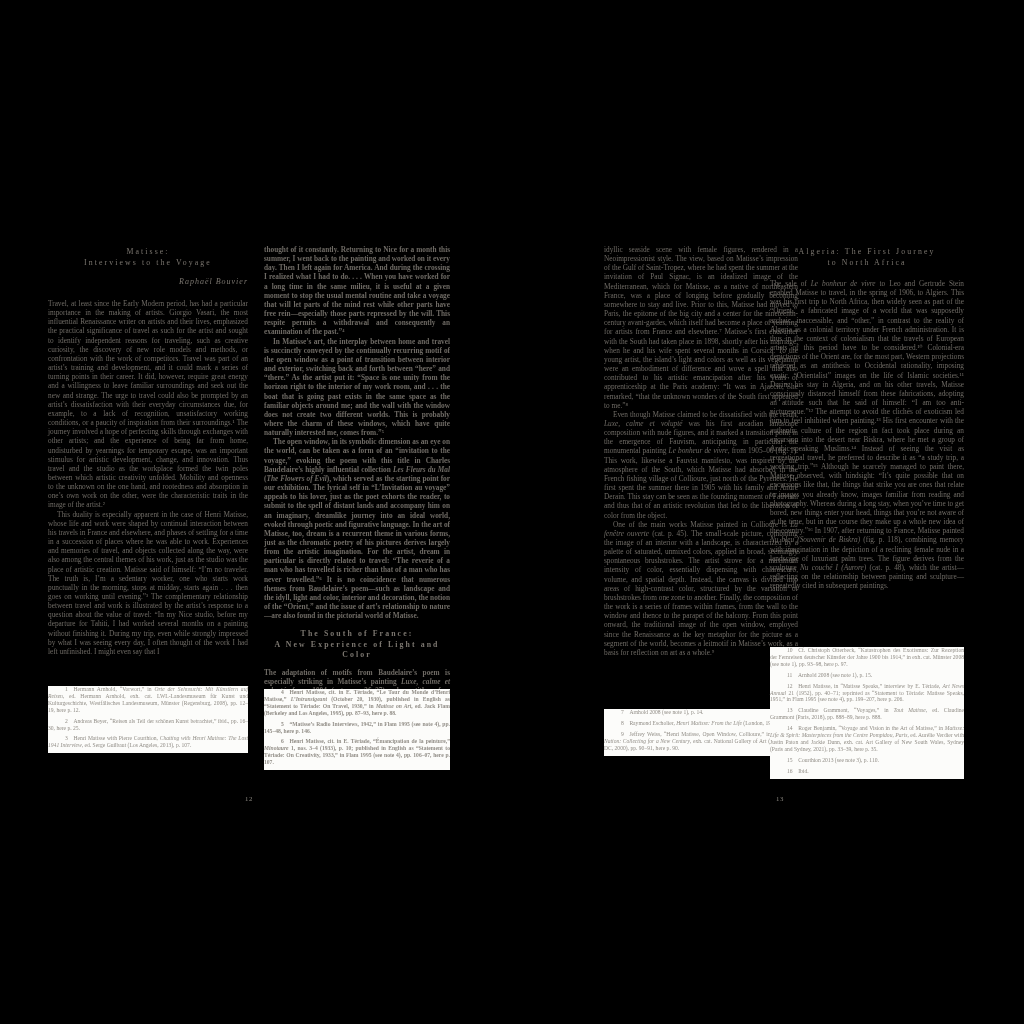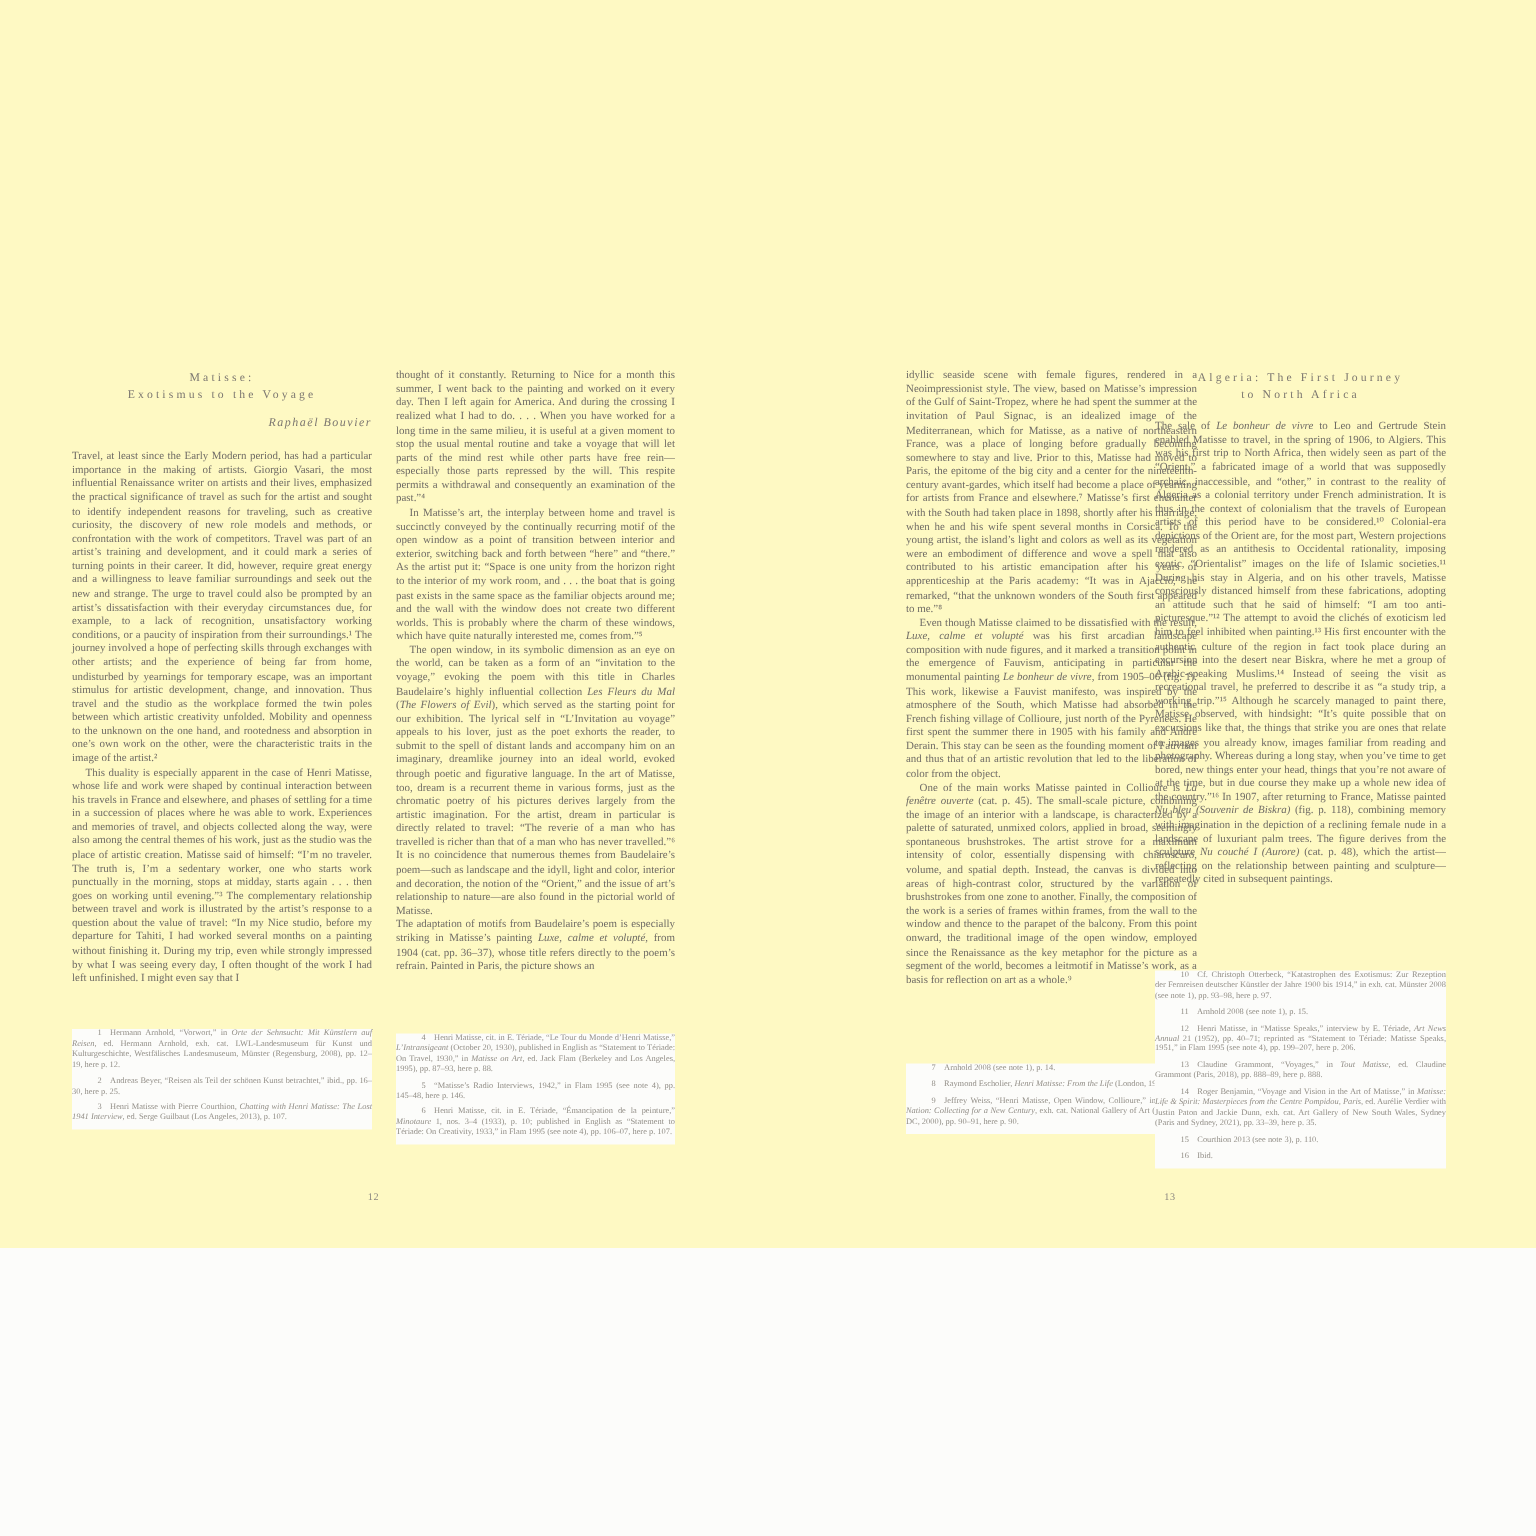--- a/index.html
+++ b/index.html
@@ -2,30 +2,30 @@
 <html lang="en"><head>
 <meta charset="utf-8">
 <style>
   html,body{margin:0;padding:0;}
   body{
     width:1024px;height:1024px;
     background:#fcfcfa;
     font-family:"Liberation Serif","DejaVu Serif",serif;
     overflow:hidden;
   }
-  .spread{position:relative;width:1024px;height:832px;background:#fef9c3;}
+  .spread{position:relative;width:1024px;height:1024px;background:#000000;}
   .col{
     position:absolute;top:245px;height:575px;
     color:#6f6b65;
     font-size:7.3px;line-height:9.15px;
     text-align:justify;
     hyphens:auto;-webkit-hyphens:auto;
   }
   .c1{left:48px;width:200px;}
-  .c2{left:264px;width:186px;}
+  .c2{left:264px;width:186px;font-weight:bold;}
   .c3{left:604px;width:194px;}
   .c4{left:770px;width:194px;}
   .para{margin:0;text-indent:0;}
   .para.indent{text-indent:9px;}
   .heading{
     text-align:center;
     color:#7c7770;
     font-size:7.8px;line-height:10.5px;
     letter-spacing:2.1px;
     margin:2px 0 0 0;
@@ -62,38 +62,42 @@
 </style>
 </head>
 <body>
 
 <div class="spread">
 
   <div class="col c1" lang="en">
     <div class="col-body">
         <div class="heading">
           <div class="h-line">Matisse:</div>
-          <div class="h-line">Exotismus to the Voyage</div>
+          <div class="h-line">Interviews to the Voyage</div>
         </div>
         <div class="author">Raphaël Bouvier</div>
         <p class="para">Travel, at least since the Early Modern period, has had a particular importance in the making of artists. Giorgio Vasari, the most influential Renaissance writer on artists and their lives, emphasized the practical significance of travel as such for the artist and sought to identify independent reasons for traveling, such as creative curiosity, the discovery of new role models and methods, or confrontation with the work of competitors. Travel was part of an artist’s training and development, and it could mark a series of turning points in their career. It did, however, require great energy and a willingness to leave familiar surroundings and seek out the new and strange. The urge to travel could also be prompted by an artist’s dissatisfaction with their everyday circumstances due, for example, to a lack of recognition, unsatisfactory working conditions, or a paucity of inspiration from their surroundings.¹ The journey involved a hope of perfecting skills through exchanges with other artists; and the experience of being far from home, undisturbed by yearnings for temporary escape, was an important stimulus for artistic development, change, and innovation. Thus travel and the studio as the workplace formed the twin poles between which artistic creativity unfolded. Mobility and openness to the unknown on the one hand, and rootedness and absorption in one’s own work on the other, were the characteristic traits in the image of the artist.²</p>
         <p class="para indent">This duality is especially apparent in the case of Henri Matisse, whose life and work were shaped by continual interaction between his travels in France and elsewhere, and phases of settling for a time in a succession of places where he was able to work. Experiences and memories of travel, and objects collected along the way, were also among the central themes of his work, just as the studio was the place of artistic creation. Matisse said of himself: “I’m no traveler. The truth is, I’m a sedentary worker, one who starts work punctually in the morning, stops at midday, starts again . . . then goes on working until evening.”³ The complementary relationship between travel and work is illustrated by the artist’s response to a question about the value of travel: “In my Nice studio, before my departure for Tahiti, I had worked several months on a painting without finishing it. During my trip, even while strongly impressed by what I was seeing every day, I often thought of the work I had left unfinished. I might even say that I</p>
       </div>
     <div class="col-fn">
         <p class="fn">1 Hermann Arnhold, “Vorwort,” in <i>Orte der Sehnsucht: Mit Künstlern auf Reisen</i>, ed. Hermann Arnhold, exh. cat. LWL-Landesmuseum für Kunst und Kulturgeschichte, Westfälisches Landesmuseum, Münster (Regensburg, 2008), pp. 12–19, here p. 12.</p>
         <p class="fn">2 Andreas Beyer, “Reisen als Teil der schönen Kunst betrachtet,” ibid., pp. 16–30, here p. 25.</p>
         <p class="fn">3 Henri Matisse with Pierre Courthion, <i>Chatting with Henri Matisse: The Lost 1941 Interview</i>, ed. Serge Guilbaut (Los Angeles, 2013), p. 107.</p>
       </div>
   </div>
 
   <div class="col c2" lang="en">
     <div class="col-body">
         <p class="para">thought of it constantly. Returning to Nice for a month this summer, I went back to the painting and worked on it every day. Then I left again for America. And during the crossing I realized what I had to do. . . . When you have worked for a long time in the same milieu, it is useful at a given moment to stop the usual mental routine and take a voyage that will let parts of the mind rest while other parts have free rein—especially those parts repressed by the will. This respite permits a withdrawal and consequently an examination of the past.”⁴</p>
         <p class="para indent">In Matisse’s art, the interplay between home and travel is succinctly conveyed by the continually recurring motif of the open window as a point of transition between interior and exterior, switching back and forth between “here” and “there.” As the artist put it: “Space is one unity from the horizon right to the interior of my work room, and . . . the boat that is going past exists in the same space as the familiar objects around me; and the wall with the window does not create two different worlds. This is probably where the charm of these windows, which have quite naturally interested me, comes from.”⁵</p>
         <p class="para indent">The open window, in its symbolic dimension as an eye on the world, can be taken as a form of an “invitation to the voyage,” evoking the poem with this title in Charles Baudelaire’s highly influential collection <i>Les Fleurs du Mal</i> (<i>The Flowers of Evil</i>), which served as the starting point for our exhibition. The lyrical self in “L’Invitation au voyage” appeals to his lover, just as the poet exhorts the reader, to submit to the spell of distant lands and accompany him on an imaginary, dreamlike journey into an ideal world, evoked through poetic and figurative language. In the art of Matisse, too, dream is a recurrent theme in various forms, just as the chromatic poetry of his pictures derives largely from the artistic imagination. For the artist, dream in particular is directly related to travel: “The reverie of a man who has travelled is richer than that of a man who has never travelled.”⁶ It is no coincidence that numerous themes from Baudelaire’s poem—such as landscape and the idyll, light and color, interior and decoration, the notion of the “Orient,” and the issue of art’s relationship to nature—are also found in the pictorial world of Matisse.</p>
+        <div class="heading">
+          <div class="h-line">The South of France:</div>
+          <div class="h-line">A New Experience of Light and Color</div>
+        </div>
         <p class="para">The adaptation of motifs from Baudelaire’s poem is especially striking in Matisse’s painting <i>Luxe, calme et volupté</i>, from 1904 (cat. pp. 36–37), whose title refers directly to the poem’s refrain. Painted in Paris, the picture shows an</p>
       </div>
     <div class="col-fn">
         <p class="fn">4 Henri Matisse, cit. in E. Tériade, “Le Tour du Monde d’Henri Matisse,” <i>L’Intransigeant</i> (October 20, 1930), published in English as “Statement to Tériade: On Travel, 1930,” in <i>Matisse on Art</i>, ed. Jack Flam (Berkeley and Los Angeles, 1995), pp. 87–93, here p. 88.</p>
         <p class="fn">5 “Matisse’s Radio Interviews, 1942,” in Flam 1995 (see note 4), pp. 145–48, here p. 146.</p>
         <p class="fn">6 Henri Matisse, cit. in E. Tériade, “Émancipation de la peinture,” <i>Minotaure</i> 1, nos. 3–4 (1933), p. 10; published in English as “Statement to Tériade: On Creativity, 1933,” in Flam 1995 (see note 4), pp. 106–07, here p. 107.</p>
       </div>
   </div>
 
   <div class="col c3" lang="en">

